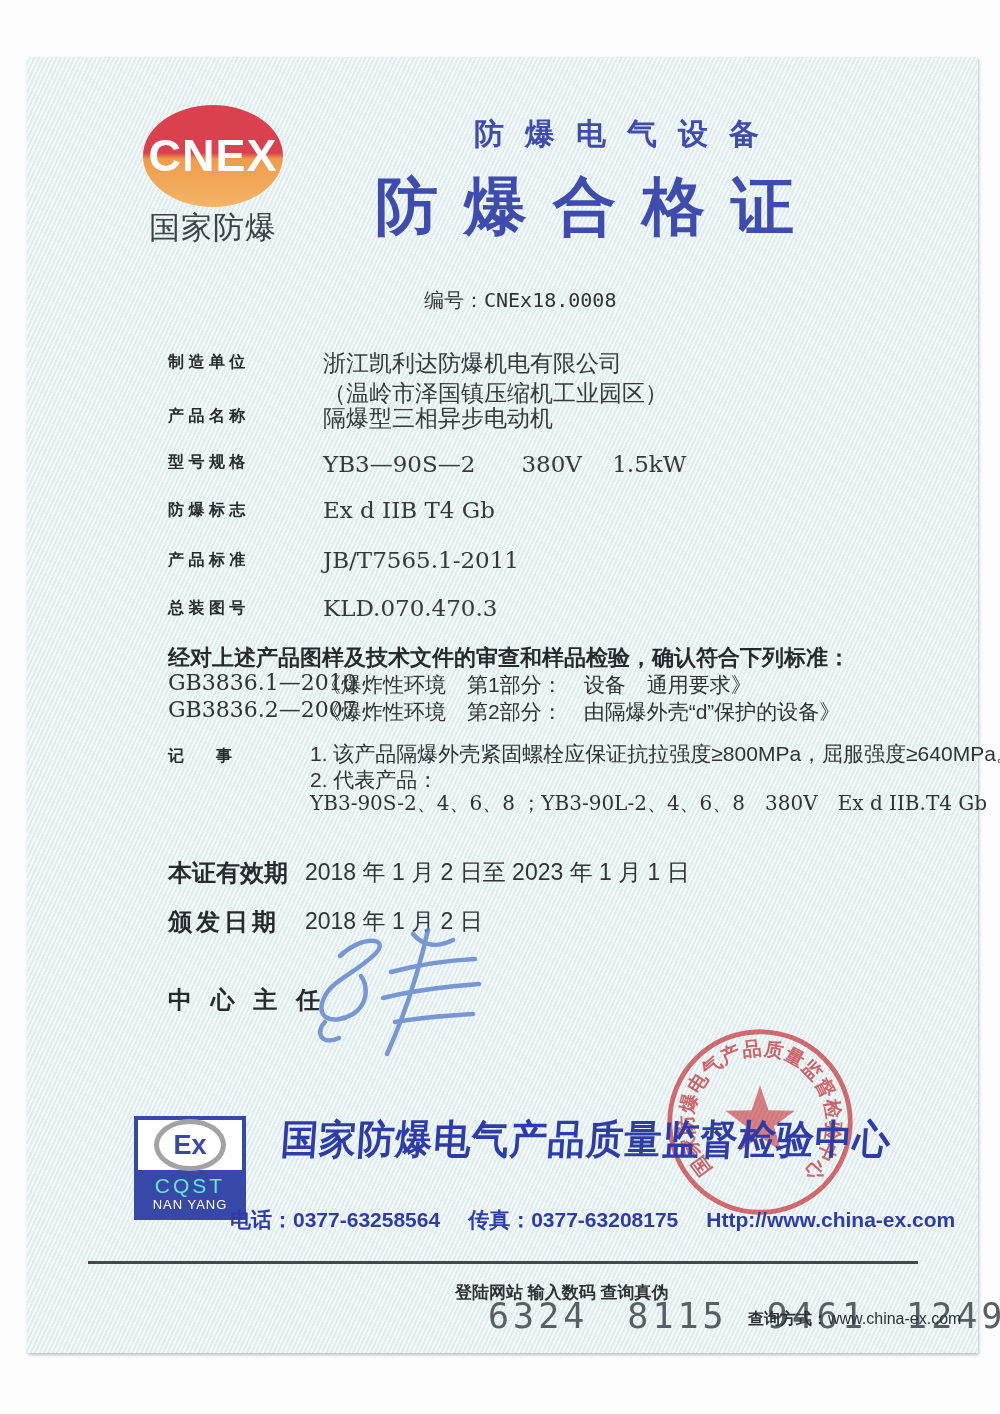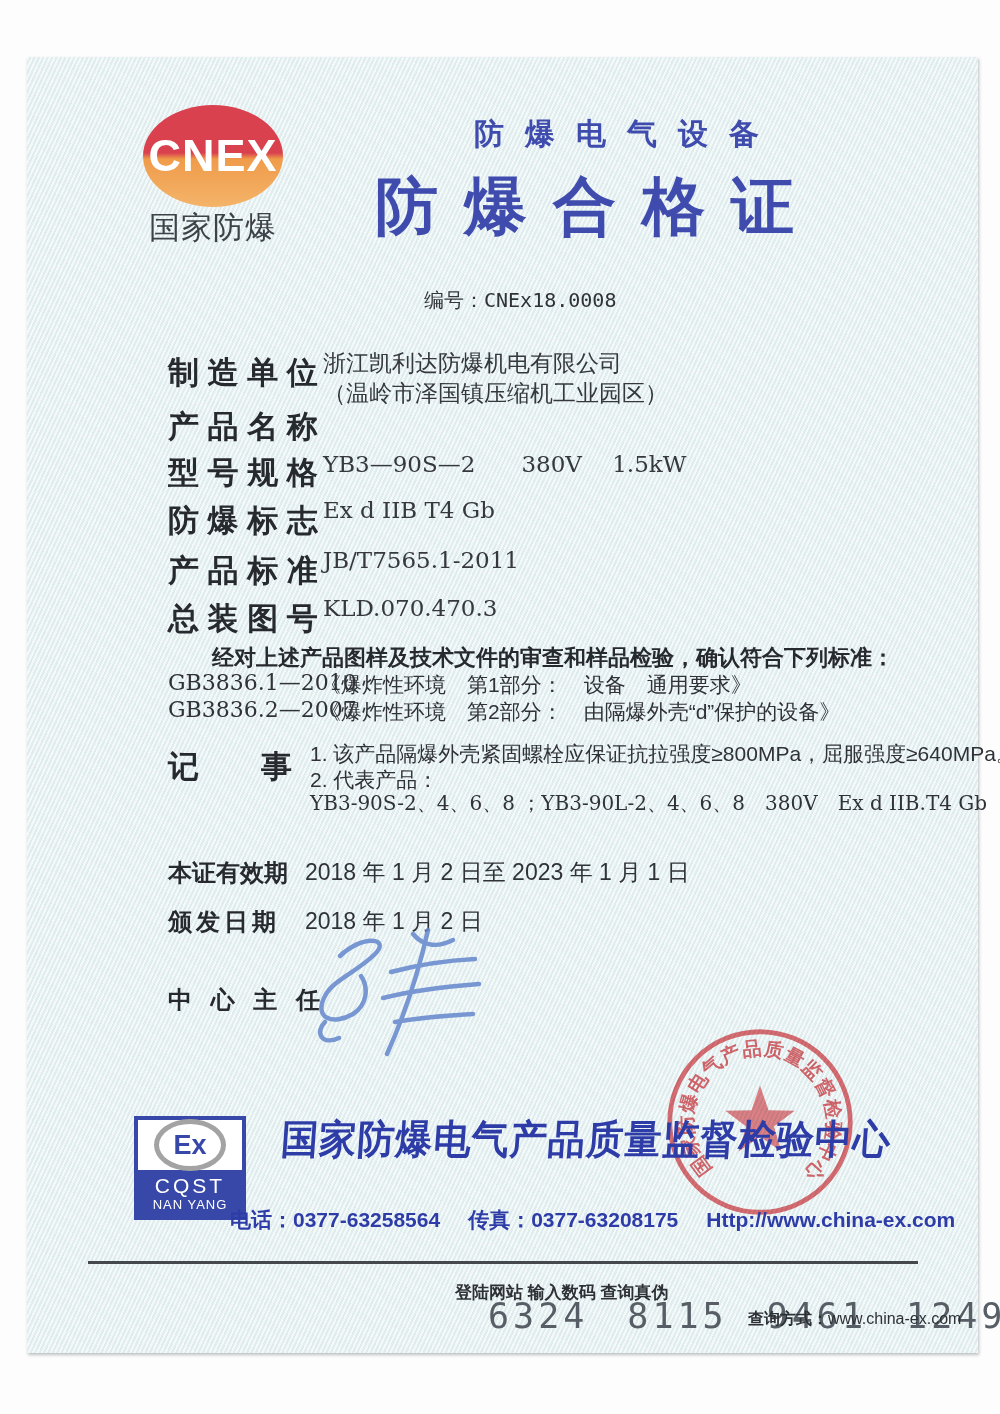--- a/index.html
+++ b/index.html
@@ -14,36 +14,36 @@
   .logo{left:143px;top:105px;width:140px;height:102px;border-radius:50%;
         background:linear-gradient(180deg,#d9414e 0%,#d9414e 47%,#ef9c4a 53%,#f4b469 100%);
         display:flex;align-items:center;justify-content:center;}
   .logo span{color:#fff;font-weight:bold;font-size:45px;letter-spacing:1px;}
   .logo-caption{left:133px;top:207px;width:160px;text-align:center;font-size:31px;color:#3d4249;letter-spacing:1px;}
   .doc-type{left:443px;top:114px;font-size:30px;font-weight:bold;color:#3f4cae;letter-spacing:21px;margin-left:31px;}
   .big-title{left:375px;top:164px;font-size:63px;font-weight:bold;color:#3f4cae;letter-spacing:26px;}
   .serial{left:424px;top:287px;font-size:20px;color:#33363b;}
   .serial .num{font-family:"DejaVu Sans Mono",monospace;font-size:20px;color:#2f3338;}
   
-  .flabel{left:168px;font-size:31px;font-weight:600;color:#26292e;}
+  .flabel{left:168px;font-size:16px;font-weight:600;color:#26292e;}
   .fvalue{left:323px;font-size:23px;color:#35383d;}
   .roman{font-family:"DejaVu Serif",serif;}
-  .intro{left:168px;top:643px;font-size:22px;font-weight:600;color:#26292e;padding-left:44px;}
+  .intro{left:168px;top:643px;font-size:22px;font-weight:600;color:#26292e;}
   .stdcode{left:168px;font-size:22px;color:#2f3237;font-family:"DejaVu Serif",serif;}
   .stdtitle{left:320px;font-size:21px;color:#2f3237;}
   .remline{left:310px;font-size:21px;color:#2f3237;}
   .vlabel{left:168px;font-size:24px;font-weight:600;color:#26292e;}
   .vvalue{left:305px;font-size:23px;color:#2f3338;}
   
   .badge{left:134px;top:1116px;width:112px;height:104px;border:4px solid #3848a8;background:#fff;box-sizing:border-box;}
   .badge .top{height:50px;display:flex;align-items:center;justify-content:center;}
   .badge .ell{width:72px;height:52px;border:5px solid #a3a3a3;border-radius:50%;display:flex;align-items:center;justify-content:center;box-sizing:border-box;}
   .badge .ell span{color:#3848a8;font-weight:bold;font-size:27px;}
   .badge .bot{height:46px;background:#3848a8;display:flex;flex-direction:column;align-items:center;justify-content:center;}
-  .badge .bot .l1{color:#ffffff;font-size:21px;letter-spacing:3px;line-height:22px;}
+  .badge .bot .l1{color:#5eead4;font-size:21px;letter-spacing:3px;line-height:22px;}
   .badge .bot .l2{color:#fff;font-size:13px;letter-spacing:1px;line-height:15px;}
   .org-name{left:283px;top:1112px;font-size:40px;font-weight:bold;color:#2e3ca8;
             transform:skewX(-4deg) scaleX(.93);transform-origin:left top;letter-spacing:1px;}
   .org-line{font-weight:bold;color:#2e3ca8;}
   .addr{left:258px;top:1172px;font-size:20px;}
   .tel{left:230px;top:1206px;font-size:21px;}
   .gap40{margin-left:40px;}
   .gap28{margin-left:28px;}
   .divider{left:88px;top:1261px;width:830px;height:3px;background:#45494e;}
   .note{left:95px;top:1281px;font-size:17px;font-weight:600;color:#2d3035;}
@@ -69,20 +69,21 @@
   <div class="abs big-title">防爆合格证</div>
   <div class="abs serial">
     <span>编号：</span><span class="num">CNEx18.0008</span>
   </div>
 
   <div class="abs flabel" style="top:352px">制 造 单 位</div>
   <div class="abs fvalue" style="top:378px">（温岭市泽国镇压缩机工业园区）</div>
   <div class="abs fvalue" style="top:348px">浙江凯利达防爆机电有限公司</div>
 
   <div class="abs flabel" style="top:406px">产 品 名 称</div>
+  <div class="abs fvalue" style="top:403px">隔爆型三相异步电动机</div>
 
   <div class="abs flabel" style="top:452px">型 号 规 格</div>
   <div class="abs fvalue roman" style="top:449px">YB3—90S—2　　380V　 1.5kW</div>
 
   <div class="abs flabel" style="top:500px">防 爆 标 志</div>
   <div class="abs fvalue roman" style="top:497px">Ex d IIB T4 Gb</div>
 
   <div class="abs flabel" style="top:550px">产 品 标 准</div>
   <div class="abs fvalue roman" style="top:547px">JB/T7565.1-2011</div>
 

